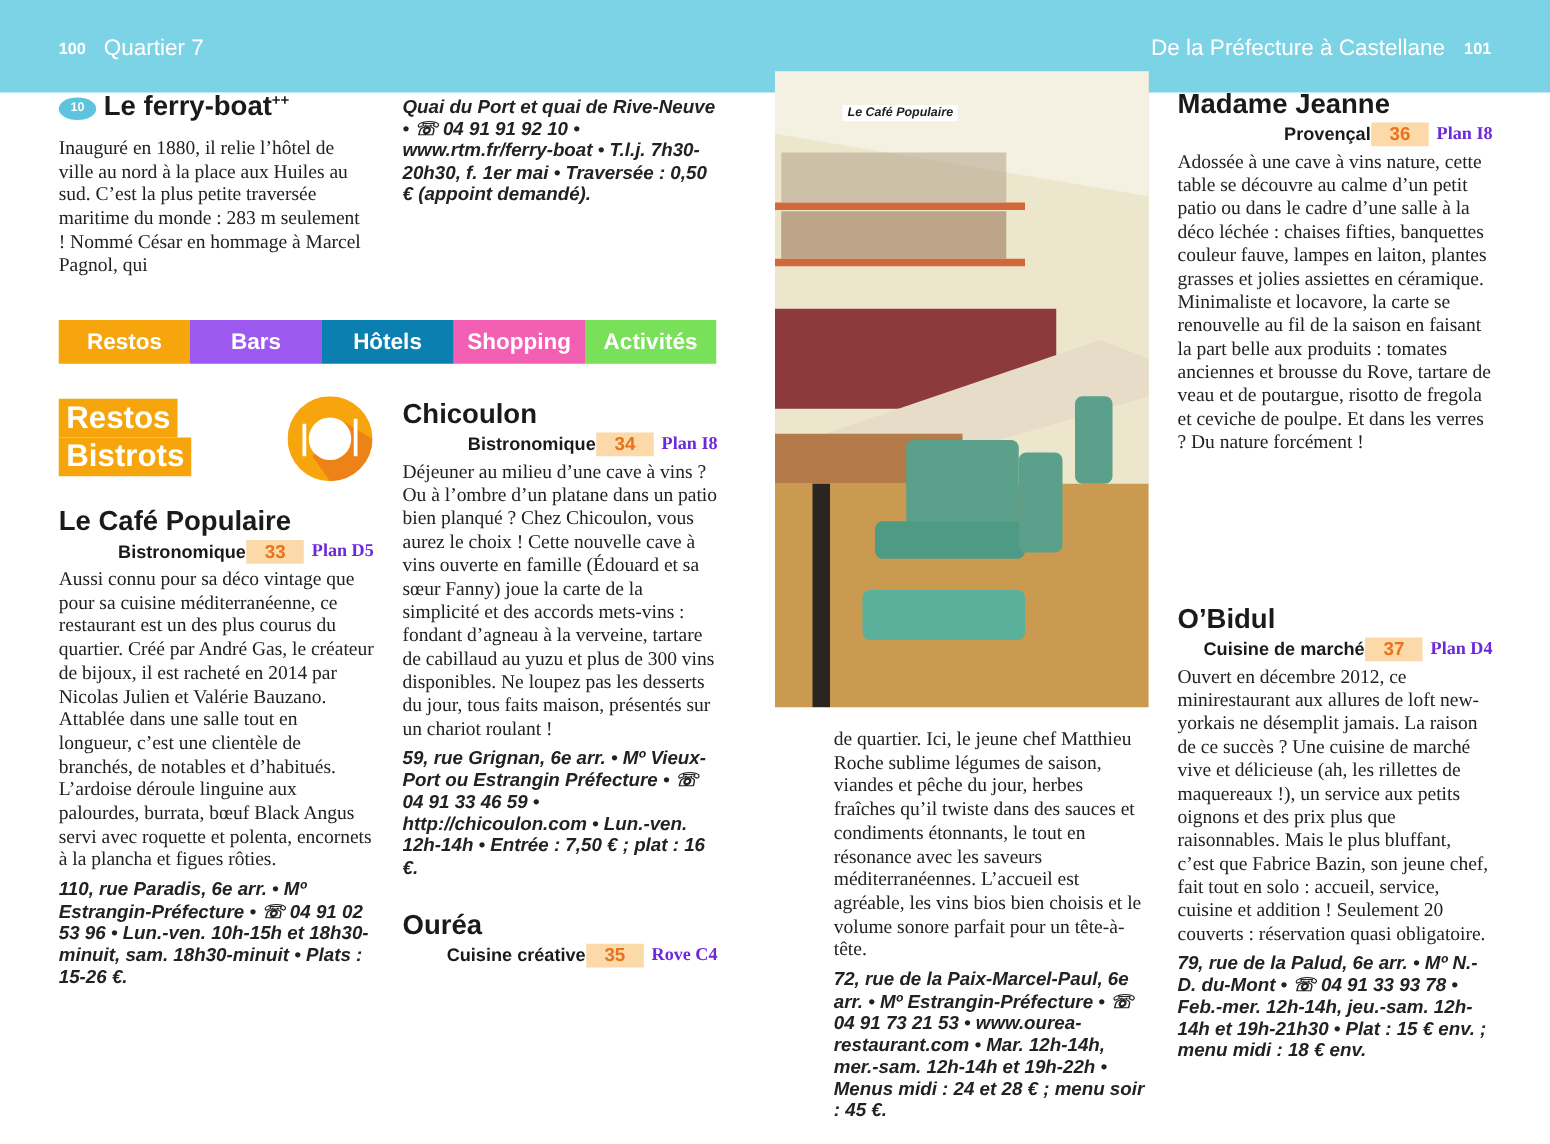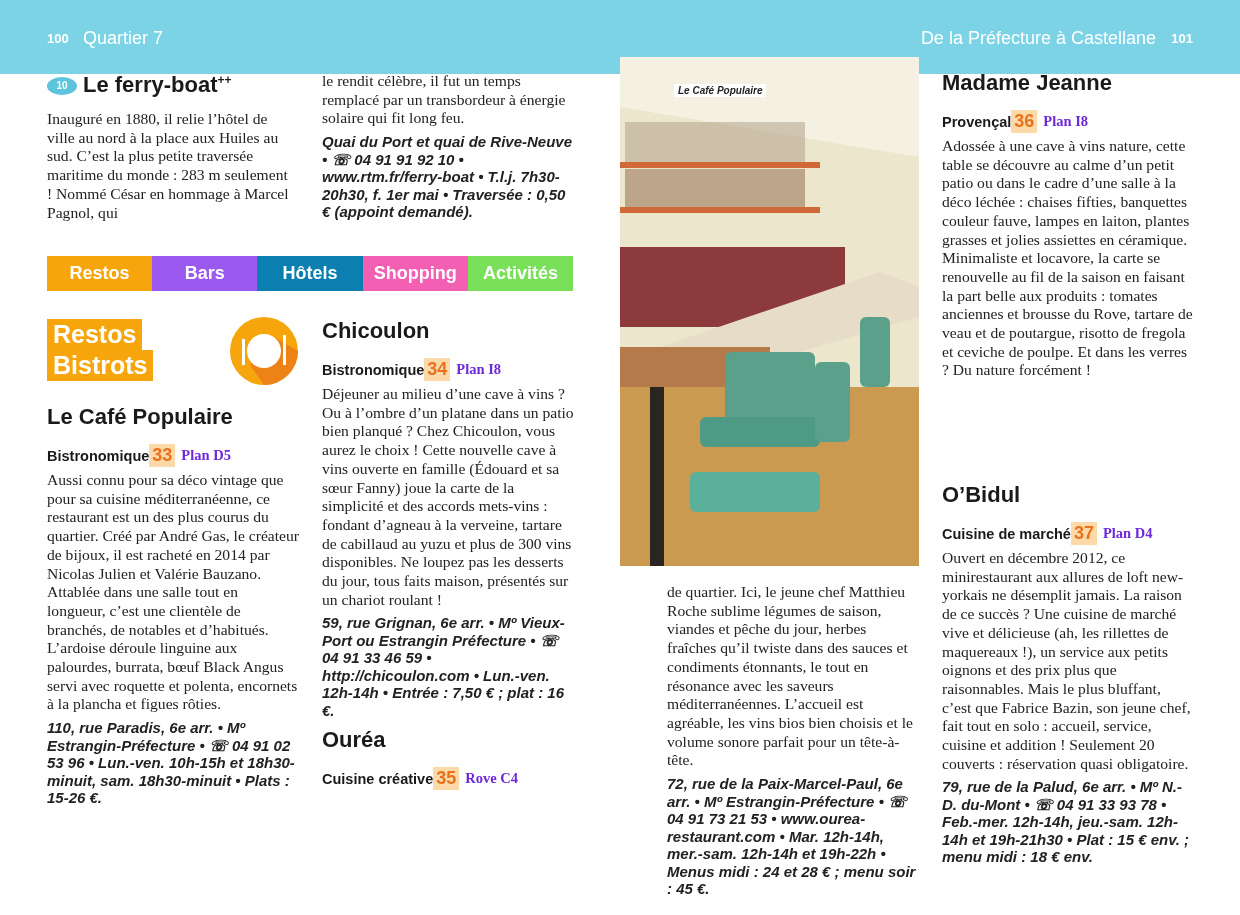--- a/index.html
+++ b/index.html
@@ -6,23 +6,23 @@
 body{width:1240px;height:915px;background:#fff;position:relative;overflow:hidden;font-family:"Liberation Serif",serif;color:#222}
 .header{position:absolute;left:0;top:0;width:1240px;height:74px;background:#7dd3e6;color:#fff;font-family:"Liberation Sans",sans-serif}
 .header .lpn{position:absolute;left:47px;top:31px;font-size:13px;font-weight:bold}
 .header .ltitle{position:absolute;left:83px;top:28px;font-size:18px}
 .header .rtitle{position:absolute;right:84px;top:28px;font-size:18px}
 .header .rpn{position:absolute;right:47px;top:31px;font-size:13px;font-weight:bold}
 .col{position:absolute}
 .body{font-size:15.6px;line-height:18.7px}
 .info{font-family:"Liberation Sans",sans-serif;font-style:italic;font-weight:bold;font-size:15px;line-height:17.5px;color:#222}
 .h1{font-family:"Liberation Sans",sans-serif;font-weight:bold;font-size:22px;color:#1a1a1a}
-.sub{font-family:"Liberation Sans",sans-serif;font-weight:bold;font-size:14.5px;color:#1a1a1a;display:flex;justify-content:flex-start;align-items:center;margin:14px 0 4px}
+.sub{font-family:"Liberation Sans",sans-serif;font-weight:bold;font-size:14.5px;color:#1a1a1a;display:flex;justify-content:flex-end;align-items:center;margin:2px 0 4px}
 .badge{display:inline-flex;align-items:center;gap:6px}
-.num{background:#fcd9a8;color:#e8731c;font-family:"Liberation Sans",sans-serif;font-weight:bold;font-size:18px;padding:1px 3px}
+.num{background:#fcd9a8;color:#e8731c;font-family:"Liberation Sans",sans-serif;font-weight:bold;font-size:15px;padding:1px 15px}
 .plan{font-family:"Liberation Serif",serif;color:#6d28d9;font-size:14.5px;font-weight:bold}
 .circ{display:inline-flex;width:30px;height:18px;border-radius:50%;background:#5ec3dc;color:#fff;font-size:10px;font-weight:bold;align-items:center;justify-content:center;vertical-align:3px;margin-right:6px;font-family:"Liberation Sans",sans-serif}
 .tabs{position:absolute;left:47px;top:256px;width:526px;height:35px;display:flex;font-family:"Liberation Sans",sans-serif;font-weight:bold;font-size:18px;color:#fff}
 .tabs div{flex:1;display:flex;align-items:center;justify-content:center}
 .sectlabel{position:absolute;left:47px;top:319px;font-family:"Liberation Sans",sans-serif;font-weight:bold;font-size:25px;color:#fff;line-height:31px}
 .sectlabel span{display:block;background:#f7a50c;padding:0 6px;width:fit-content}
 .photo{position:absolute;left:620px;top:57px;width:299px;height:509px;overflow:hidden;background:#e8e2c8}
 .caption{position:absolute;left:54px;top:27px;background:#fff;font-family:"Liberation Sans",sans-serif;font-style:italic;font-weight:bold;font-size:10px;padding:1px 4px;color:#222}
 </style>
 </head>
@@ -35,21 +35,20 @@
   <span class="rpn">101</span>
 </div>
 
 <div class="col" style="left:47px;top:72px;width:245px">
   <div class="h1">
     <span class="circ">10</span><span>Le ferry-boat</span><sup style="font-size:12px">++</sup>
   </div>
   <div class="body" style="margin-top:12px">Inauguré en 1880, il relie l’hôtel de ville au nord à la place aux Huiles au sud. C’est la plus petite traversée maritime du monde : 283 m seulement ! Nommé César en hommage à Marcel Pagnol, qui</div>
 </div>
 <div class="col" style="left:322px;top:72px;width:252px">
-  <div class="body">le rendit célèbre, il fut un temps remplacé par un transbordeur à énergie solaire qui fit long feu.</div>
   <div class="info" style="margin-top:5px">Quai du Port et quai de Rive-Neuve • ☏ 04 91 91 92 10 • www.rtm.fr/ferry-boat • T.l.j. 7h30-20h30, f. 1er mai • Traversée : 0,50 € (appoint demandé).</div>
 </div>
 
 <div class="tabs">
   <div style="background:#f7a50c">Restos</div>
   <div style="background:#9b59f0">Bars</div>
   <div style="background:#0a7fb0">Hôtels</div>
   <div style="background:#f35fb3">Shopping</div>
   <div style="background:#79e05a">Activités</div>
 </div>

